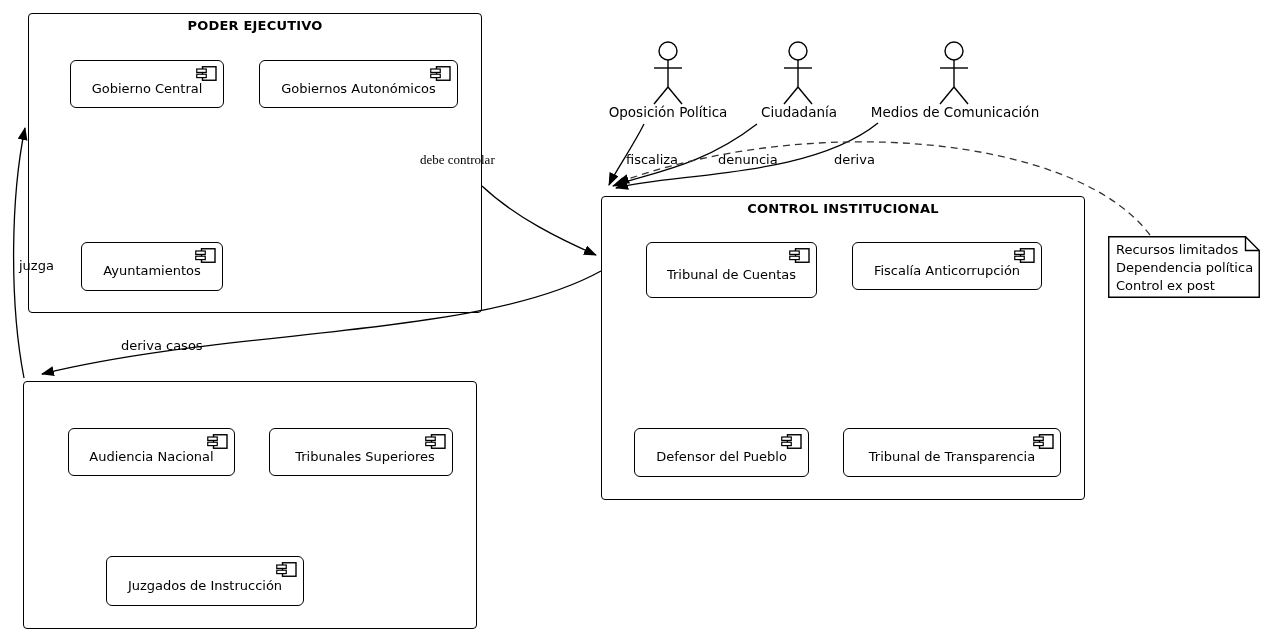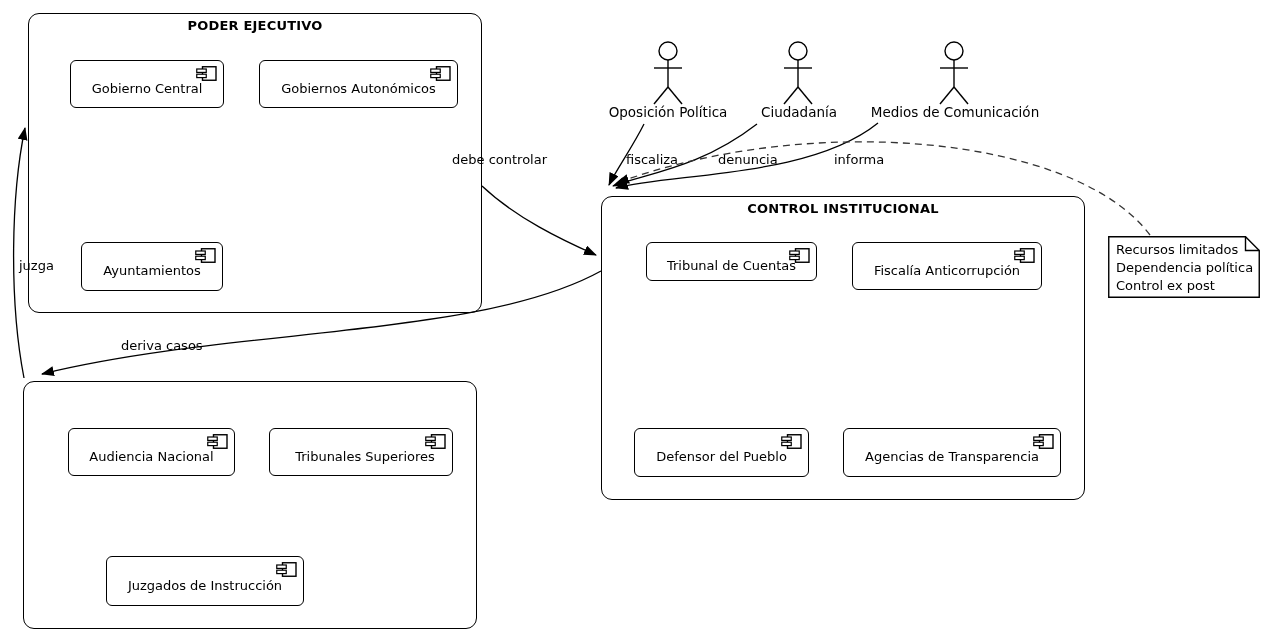--- a/index.html
+++ b/index.html
@@ -3,60 +3,60 @@
 <meta charset="utf-8">
 <style>
   html,body { margin:0; padding:0; background:#ffffff; }
   .canvas {
     position:relative; width:1262px; height:633px; background:#ffffff;
     font-family:"DejaVu Sans","Liberation Sans",sans-serif; color:#000;
     overflow:hidden;
   }
   
   .package {
-    position:absolute; border:1.5px solid #000; border-radius:11px; background:#fff;
+    position:absolute; border:1.5px solid #000; border-radius:4px; background:#fff;
     box-sizing:border-box;
   }
   .pkg-title {
     position:absolute; left:0; right:0; top:4px; margin:0; text-align:center;
     font-size:13px; font-weight:bold; letter-spacing:0.2px;
   }
   #pkg-ejecutivo { left:28px; top:13px;  width:454px; height:300px; }
   #pkg-control   { left:601px; top:196px; width:484px; height:304px; }
   #pkg-judicial  { left:23px; top:381px; width:454px; height:248px; }
 
   
   .component {
     position:absolute; border:1.5px solid #000; border-radius:6px; background:#fff;
     box-sizing:border-box; display:flex; align-items:center; justify-content:center;
     font-size:13px; padding-top:8px;
   }
   .comp-icon { position:absolute; top:5px; right:6px; }
   #cmp-gobierno-central      { left:41px;  top:46px;  width:154px; height:48px; }
   #cmp-gobiernos-autonomicos { left:230px; top:46px;  width:199px; height:48px; }
   #cmp-ayuntamientos         { left:52px;  top:228px; width:142px; height:49px; }
-  #cmp-tribunal-cuentas      { left:44px;  top:45px;  width:171px; height:39px; }
+  #cmp-tribunal-cuentas      { left:44px;  top:45px;  width:171px; height:56px; }
   #cmp-fiscalia              { left:250px; top:45px;  width:190px; height:48px; }
   #cmp-defensor              { left:32px;  top:231px; width:175px; height:49px; }
   #cmp-agencias              { left:241px; top:231px; width:218px; height:49px; }
   #cmp-audiencia             { left:44px;  top:46px;  width:167px; height:48px; }
   #cmp-tribunales            { left:245px; top:46px;  width:184px; height:48px;padding-left:8px; }
   #cmp-juzgados              { left:44px;  top:174px; width:198px; height:50px;margin-left:38px; }
 
   
   .actor-label {
     position:absolute; top:104px; width:180px; text-align:center; font-size:13.5px;
   }
   #actor-label-oposicion { left:578px; }
   #actor-label-ciudadania { left:709px; }
   #actor-label-medios { left:865px; }
 
   
   .edge-label { position:absolute; font-size:13px; white-space:nowrap; }
-  #lbl-debe     { left:452px; top:152px; }
+  #lbl-debe     { left:420px; top:152px;font-family:Liberation Serif, serif; }
   #lbl-juzga    { left:19px;  top:258px; }
   #lbl-deriva   { left:121px; top:338px; }
   #lbl-fiscaliza{ left:626px; top:152px; }
   #lbl-denuncia { left:718px; top:152px; }
   #lbl-informa  { left:834px; top:152px; }
 
   
   .note { position:absolute; left:1108px; top:236px; width:152px; height:62px; }
   .note-bg { position:absolute; left:0; top:0; }
   .note-lines { position:absolute; left:8px; top:5px; font-size:13px; line-height:18px; }
@@ -122,21 +122,21 @@
         <rect x="0.75" y="8.2" width="9.5" height="3.4" fill="#fff" stroke="#000" stroke-width="1.2"></rect>
       </svg>
       <span>Defensor del Pueblo</span>
     </div>
     <div class="component" id="cmp-agencias">
       <svg class="comp-icon" width="21" height="15" viewBox="0 0 21 15">
         <rect x="6.5" y="0.75" width="13.5" height="13.5" fill="#fff" stroke="#000" stroke-width="1.4"></rect>
         <rect x="0.75" y="3" width="9.5" height="3.4" fill="#fff" stroke="#000" stroke-width="1.2"></rect>
         <rect x="0.75" y="8.2" width="9.5" height="3.4" fill="#fff" stroke="#000" stroke-width="1.2"></rect>
       </svg>
-      <span>Agencias de Transparencia</span>
+      <span>Tribunal de Transparencia</span>
     </div>
   </section>
 
   <section class="package" id="pkg-judicial">
     <div class="component" id="cmp-audiencia">
       <svg class="comp-icon" width="21" height="15" viewBox="0 0 21 15">
         <rect x="6.5" y="0.75" width="13.5" height="13.5" fill="#fff" stroke="#000" stroke-width="1.4"></rect>
         <rect x="0.75" y="3" width="9.5" height="3.4" fill="#fff" stroke="#000" stroke-width="1.2"></rect>
         <rect x="0.75" y="8.2" width="9.5" height="3.4" fill="#fff" stroke="#000" stroke-width="1.2"></rect>
       </svg>
@@ -174,21 +174,21 @@
       <div>Dependencia política</div>
       <div>Control ex post</div>
     </div>
   </div>
 
   <span class="edge-label" id="lbl-debe">debe controlar</span>
   <span class="edge-label" id="lbl-juzga">juzga</span>
   <span class="edge-label" id="lbl-deriva">deriva casos</span>
   <span class="edge-label" id="lbl-fiscaliza">fiscaliza</span>
   <span class="edge-label" id="lbl-denuncia">denuncia</span>
-  <span class="edge-label" id="lbl-informa">informa</span>
+  <span class="edge-label" id="lbl-informa">deriva</span>
 
   <svg class="overlay" width="1262" height="633" viewBox="0 0 1262 633">
     <defs>
       <marker id="arrow" markerUnits="userSpaceOnUse" markerWidth="14" markerHeight="12" refX="12" refY="5" orient="auto">
         <path d="M0,0 L13,5 L0,10 Z" fill="#000"></path>
       </marker>
     </defs>
 
     <g stroke="#000" stroke-width="1.4" fill="none">
       <circle cx="668" cy="51" r="9"></circle>

